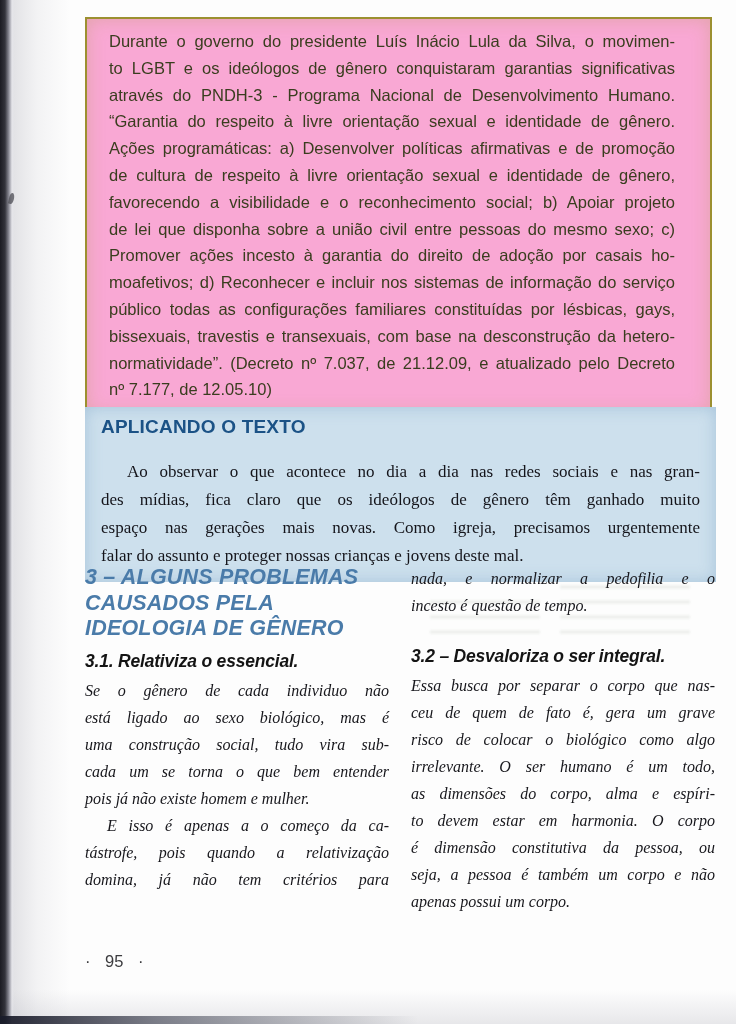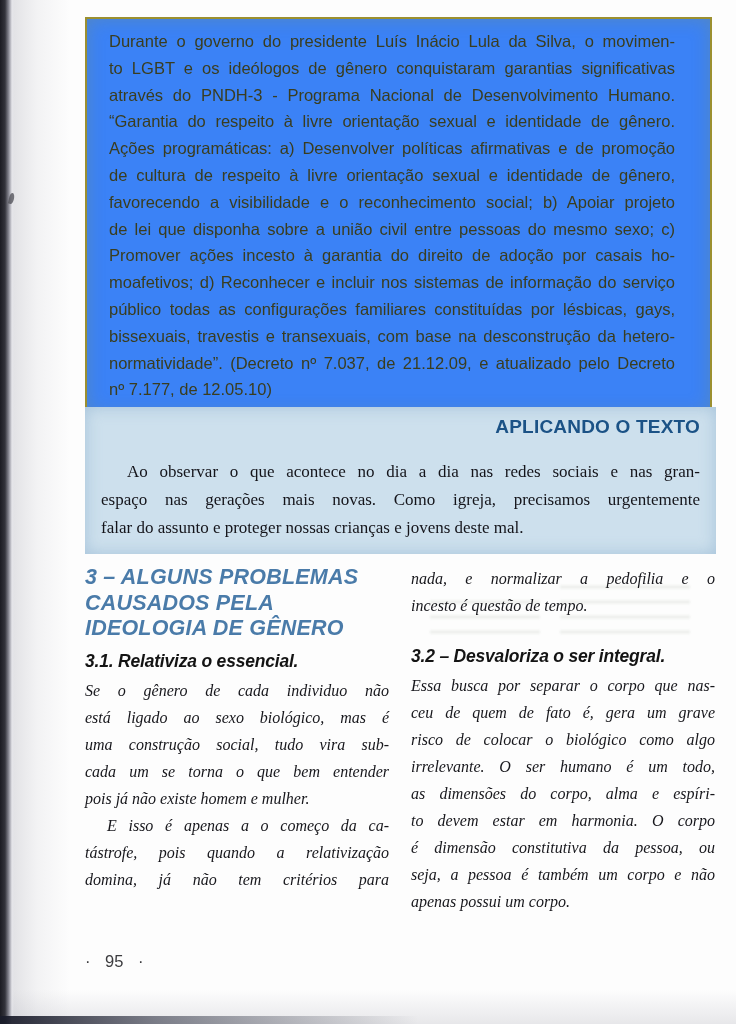--- a/index.html
+++ b/index.html
@@ -30,37 +30,37 @@
     border-radius:50% 50% 50% 0;background:#55555d;transform:rotate(12deg);opacity:.8;
   }
   
   .bleed{
     position:absolute;z-index:1;filter:blur(1.2px);opacity:.55;
     background:repeating-linear-gradient(to bottom,rgba(104,118,92,0.16) 0 4px,rgba(104,118,92,0) 4px 15px);
   }
   
   .quote-box{
     position:absolute;left:85px;top:17px;width:627px;box-sizing:border-box;z-index:3;
-    background:#3b82f6;border:2px solid #9c9030;
+    background:#f9a8d4;border:2px solid #9c9030;
     padding:9px 35px 10px 22px;
     box-shadow:inset 0 0 18px rgba(160,150,40,0.25);
   }
   .quote-box .jline{
     font-size:16.5px;line-height:26.8px;color:#3a3d1f;
     text-align:justify;text-align-last:justify;
   }
   .quote-box .jline:last-child{text-align-last:left;}
   
   .apply-box{
     position:absolute;left:85px;top:407px;width:631px;box-sizing:border-box;z-index:3;
     background:#cde0ed;padding:9px 16px 12px 16px;
     box-shadow:inset 0 0 16px rgba(120,160,195,0.45);
   }
   .apply-title{
-    text-align:right;font-weight:bold;font-size:19px;color:#1b5286;
+    text-align:left;font-weight:bold;font-size:19px;color:#1b5286;
     letter-spacing:.2px;margin:0 0 5px 0;
   }
   .apply-box .jline{
     font-family:"Liberation Serif",serif;font-size:17px;line-height:28px;color:#14141a;
     text-align:justify;text-align-last:justify;
   }
   .apply-box .jline:first-child{text-indent:26px;margin-top:20px;}
   .apply-box .jline:last-child{text-align-last:left;}
   
   .columns{
@@ -119,20 +119,21 @@
       <div class="jline">bissexuais, travestis e transexuais, com base na desconstrução da hetero-</div>
       <div class="jline">normatividade”. (Decreto nº 7.037, de 21.12.09, e atualizado pelo Decreto</div>
       <div class="jline">nº 7.177, de 12.05.10)</div>
     </div>
 </div>
 
 <div class="apply-box">
   <div class="apply-title">APLICANDO O TEXTO</div>
   <div>
       <div class="jline">Ao observar o que acontece no dia a dia nas redes sociais e nas gran-</div>
+      <div class="jline">des mídias, fica claro que os ideólogos de gênero têm ganhado muito</div>
       <div class="jline">espaço nas gerações mais novas. Como igreja, precisamos urgentemente</div>
       <div class="jline">falar do assunto e proteger nossas crianças e jovens deste mal.</div>
     </div>
 </div>
 
 <div class="columns">
   <div class="col">
     <h2 class="sec-heading">
         <div class="hline">3 – ALGUNS PROBLEMAS</div>
         <div class="hline">CAUSADOS PELA</div>

